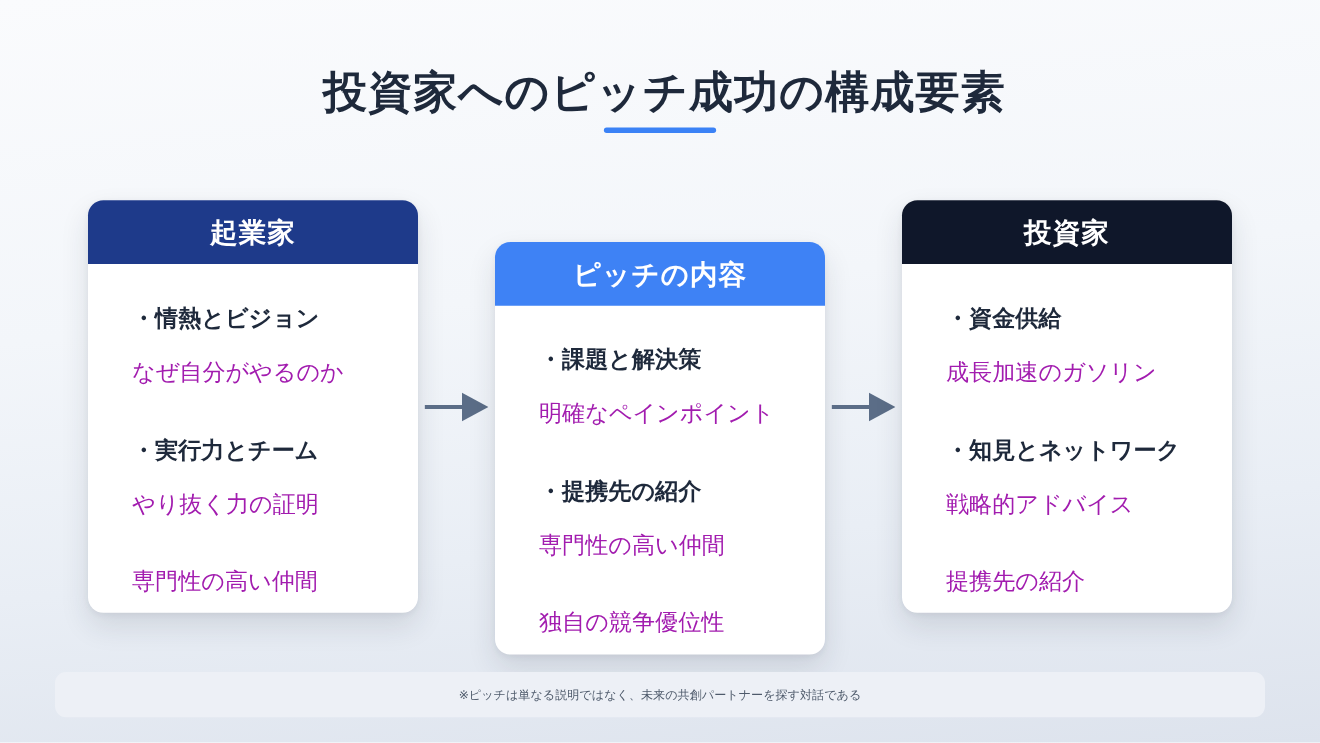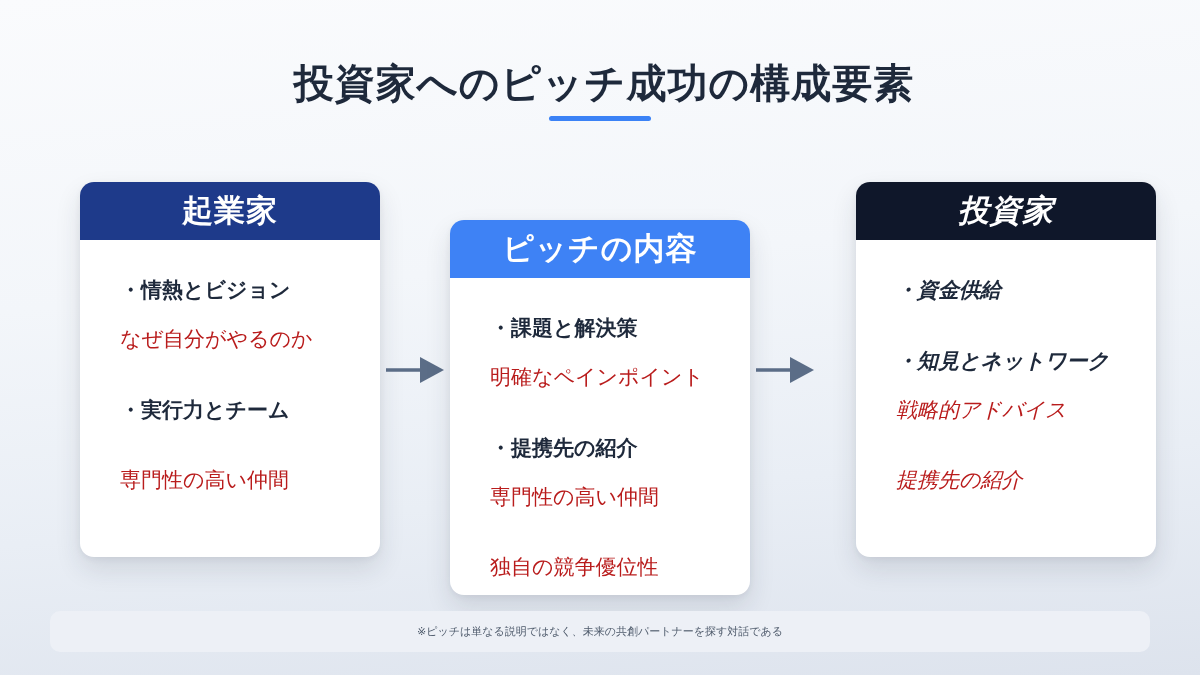--- a/index.html
+++ b/index.html
@@ -39,44 +39,44 @@
     position: absolute;
     top: 182px;
     width: 300px;
     height: 375px;
     background: #ffffff;
     border-radius: 14px;
     box-shadow: 0 12px 26px rgba(30, 41, 59, 0.12), 0 2px 6px rgba(30, 41, 59, 0.06);
   }
   .card-1 { left: 80px; }
   .card-2 { left: 450px; margin-top: 38px; }
-  .card-3 { left: 856px; font-style: italic; }
+  .card-3 { left: 820px; }
   .card-header {
     height: 58px;
     border-radius: 14px 14px 0 0;
     display: flex;
     align-items: center;
     justify-content: center;
     color: #ffffff;
-    font-size: 31px;
+    font-size: 25px;
     font-weight: 700;
     letter-spacing: 1px;
   }
   .header-navy { background: #1e3a8a; }
   .header-blue { background: #3e82f5; }
   .header-dark { background: #0f172a; }
   .card-body { padding: 0 12px 0 40px; }
   .line {
     margin: 0;
     font-size: 21px;
     line-height: 28px;
     white-space: nowrap;
   }
   .line.bold { font-weight: 700; color: #1e293b; }
-  .line.desc { font-weight: 400; color: #b91c1c; }
+  .line.desc { font-weight: 400; color: #a21caf; }
   .mt-first { margin-top: 36px; }
   .mt-tight { margin-top: 21px; }
   .mt-group { margin-top: 43px; }
   .mt-extra { margin-top: 42px; }
   .arrow {
     position: absolute;
     top: 355px;
     width: 58px;
     height: 30px;
   }
@@ -104,20 +104,21 @@
 
   <h1 class="page-title">投資家へのピッチ成功の構成要素</h1>
   <div class="title-underline"></div>
 
   <section class="card card-1">
     <header class="card-header header-navy">起業家</header>
     <div class="card-body">
       <p class="line bold mt-first">・情熱とビジョン</p>
       <p class="line desc mt-tight">なぜ自分がやるのか</p>
       <p class="line bold mt-group">・実行力とチーム</p>
+      <p class="line desc mt-tight">やり抜く力の証明</p>
       <p class="line desc mt-extra">専門性の高い仲間</p>
     </div>
   </section>
 
   <svg class="arrow arrow-1" viewBox="0 0 58 30" aria-hidden="true">
     <line x1="0" y1="15" x2="37" y2="15" stroke="#5b6d87" stroke-width="3.5"></line>
     <polygon points="34,2 58,15 34,28" fill="#5b6d87"></polygon>
   </svg>
 
   <section class="card card-2">
@@ -133,20 +134,21 @@
 
   <svg class="arrow arrow-2" viewBox="0 0 58 30" aria-hidden="true">
     <line x1="0" y1="15" x2="37" y2="15" stroke="#5b6d87" stroke-width="3.5"></line>
     <polygon points="34,2 58,15 34,28" fill="#5b6d87"></polygon>
   </svg>
 
   <section class="card card-3">
     <header class="card-header header-dark">投資家</header>
     <div class="card-body">
       <p class="line bold mt-first">・資金供給</p>
+      <p class="line desc mt-tight">成長加速のガソリン</p>
       <p class="line bold mt-group">・知見とネットワーク</p>
       <p class="line desc mt-tight">戦略的アドバイス</p>
       <p class="line desc mt-extra">提携先の紹介</p>
     </div>
   </section>
 
   <div class="footer-bar">※ピッチは単なる説明ではなく、未来の共創パートナーを探す対話である</div>
 
 </div>
 

